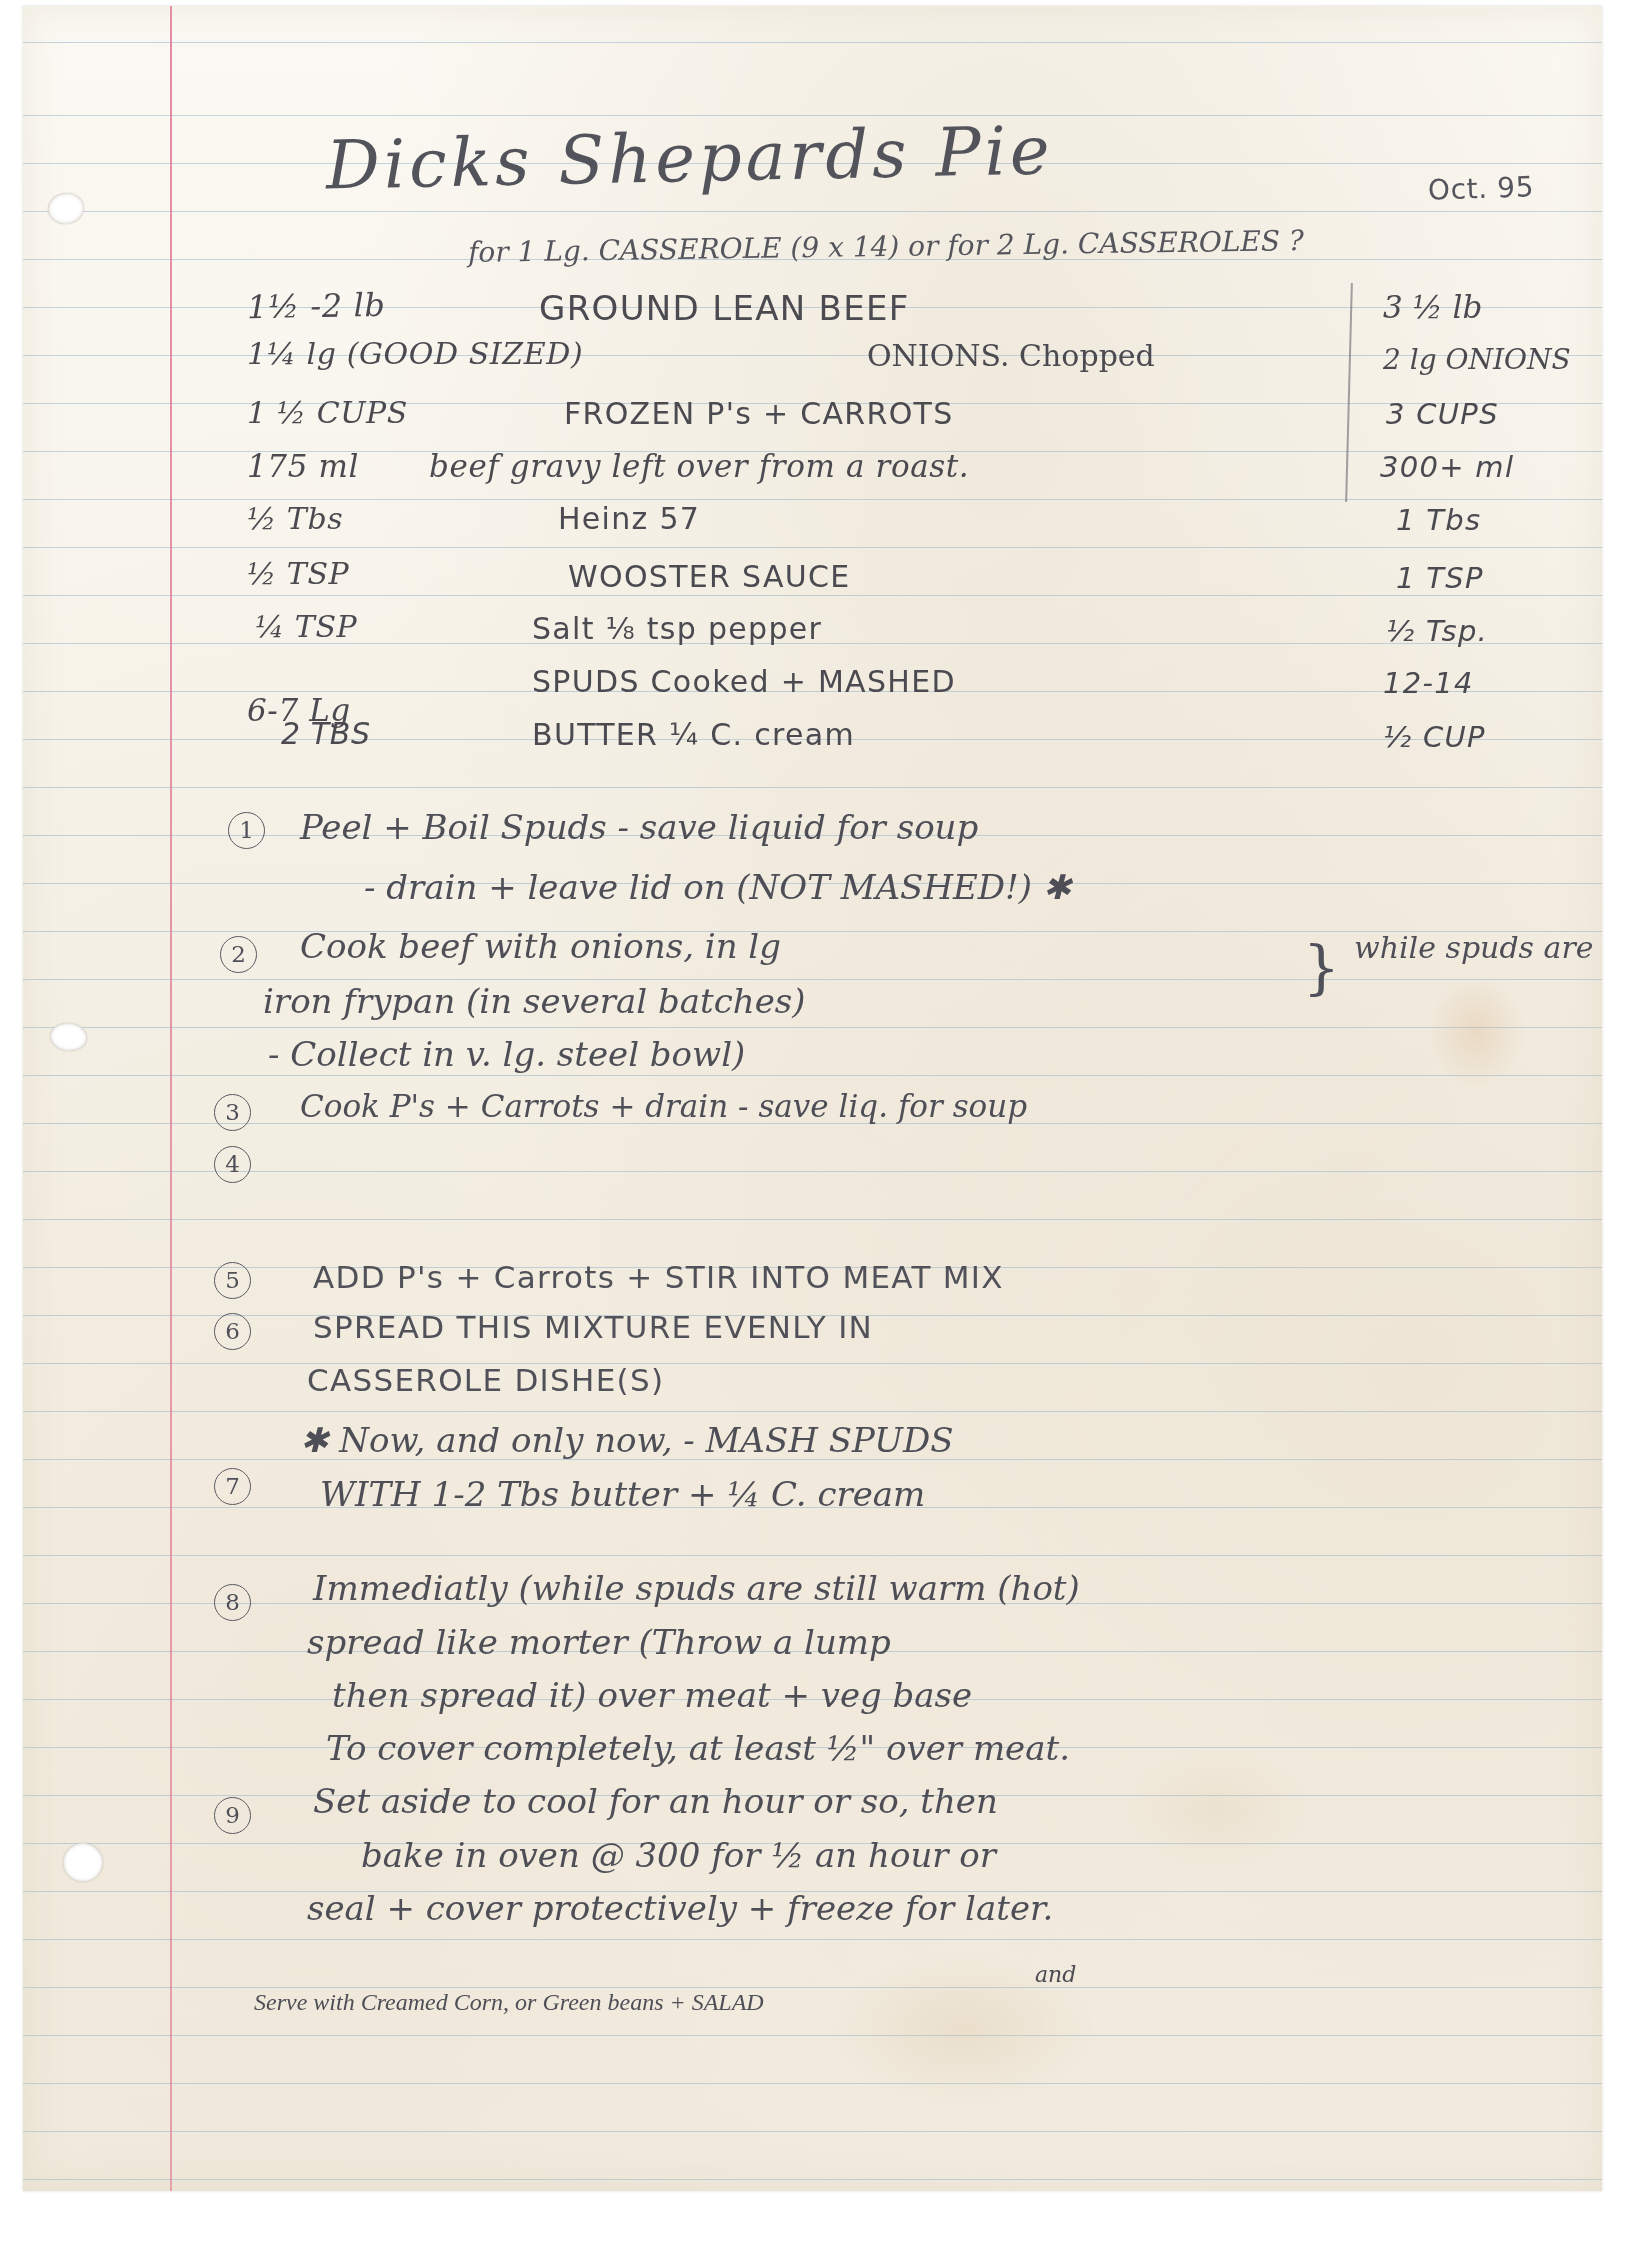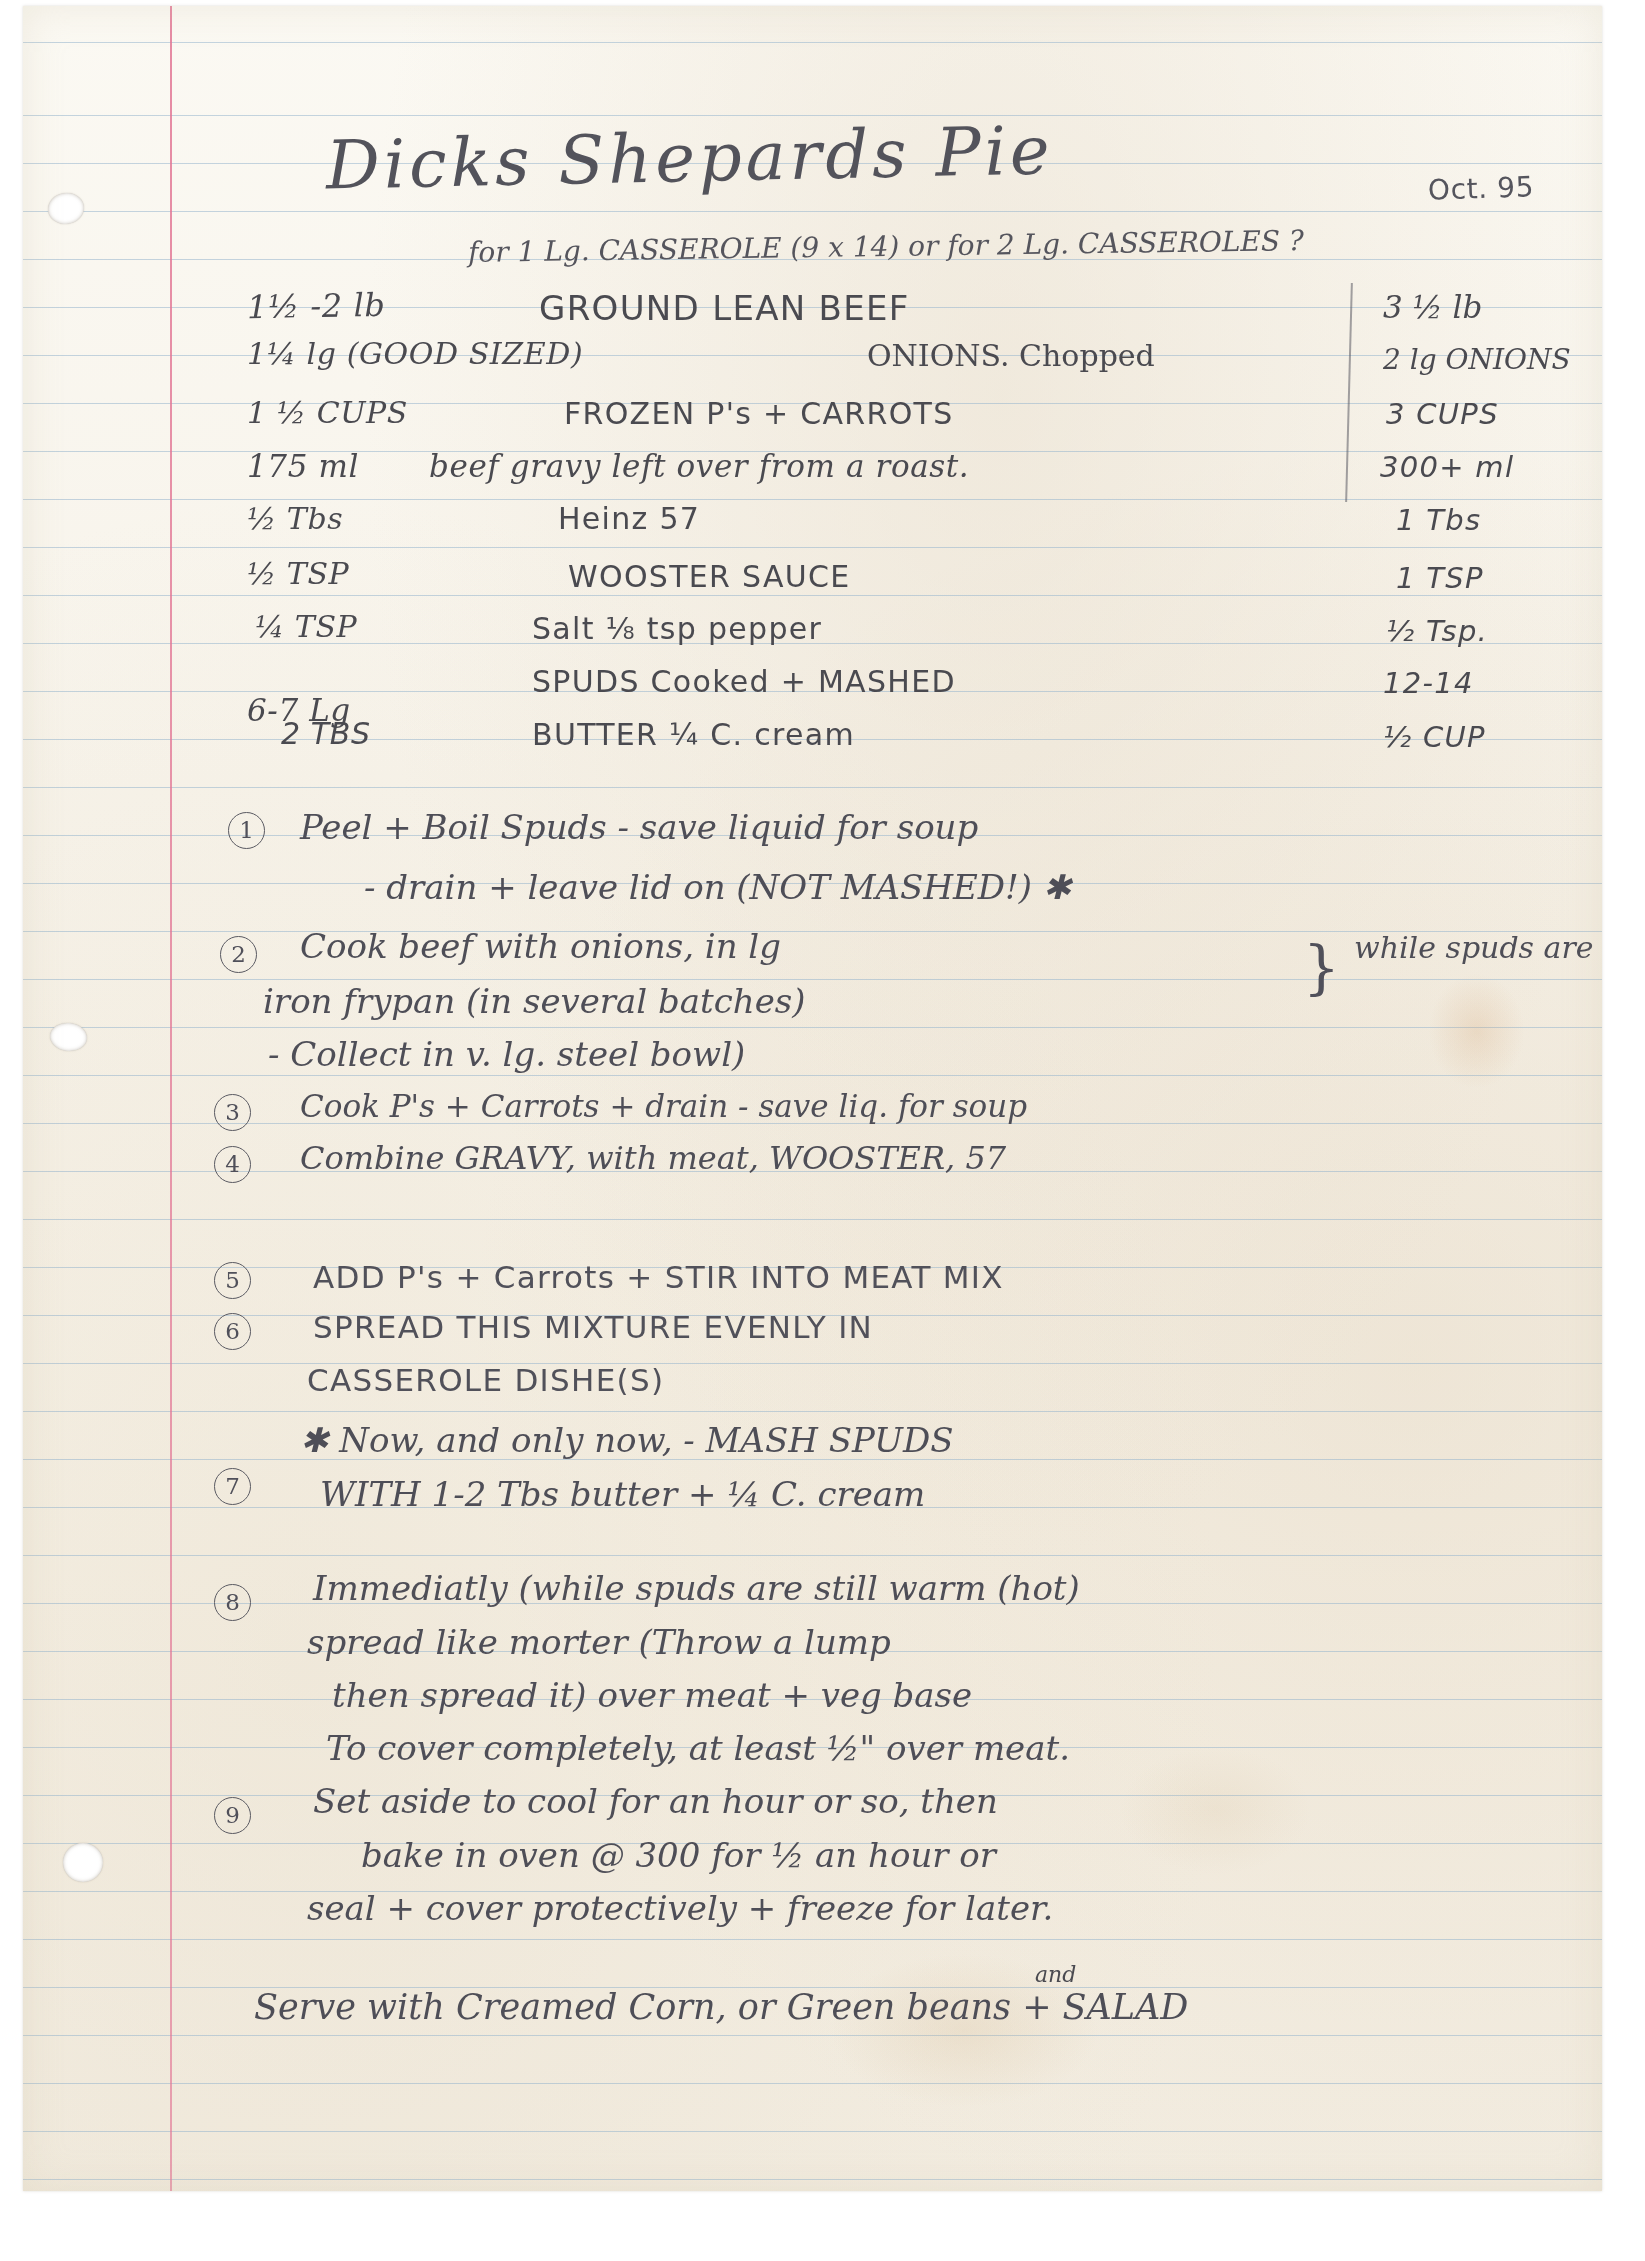--- a/index.html
+++ b/index.html
@@ -253,21 +253,20 @@
   <div class="ink step-text" style="left:277px; top:923px;">Cook beef with onions, in lg</div>
   <div class="ink step-text" style="left:240px; top:978px;">iron frypan (in several batches)</div>
   <div class="ink step-text" style="left:245px; top:1031px;">- Collect in v. lg. steel bowl)</div>
   <div class="brace" style="left:1280px; top:928px;">}</div>
   <div class="ink step-text" style="left:1331px; top:927px; font-size:30px;">while spuds are cooking.</div>
 
   <div class="step-num" style="left:191px; top:1088px;">3</div>
   <div class="ink step-text" style="left:277px; top:1085px; font-size:31px;">Cook P's + Carrots + drain - save liq. for soup</div>
 
   <div class="step-num" style="left:191px; top:1140px;">4</div>
-  <div class="ink step-text" style="left:277px; top:1136px; font-size:32px;">Combine GRAVY, with meat, WOOSTER, 57</div>
 
   <div class="step-num" style="left:191px; top:1256px;">5</div>
   <div class="ink step-text-print" style="left:290px; top:1256px;">ADD P's + Carrots + STIR INTO MEAT MIX</div>
 
   <div class="step-num" style="left:191px; top:1307px;">6</div>
   <div class="ink step-text-print" style="left:290px; top:1306px;">SPREAD THIS MIXTURE EVENLY IN</div>
   <div class="ink step-text-print faint" style="left:284px; top:1359px;">CASSEROLE DISHE(S)</div>
 
   <div class="step-num" style="left:191px; top:1462px;">7</div>
   <div class="ink step-text" style="left:277px; top:1417px;">✱ Now, and only now, - MASH SPUDS</div>
@@ -277,16 +276,16 @@
   <div class="ink step-text" style="left:290px; top:1565px;">Immediatly (while spuds are still warm (hot)</div>
   <div class="ink step-text" style="left:284px; top:1619px;">spread like morter (Throw a lump</div>
   <div class="ink step-text" style="left:309px; top:1672px;">then spread it) over meat + veg base</div>
   <div class="ink step-text" style="left:303px; top:1725px;">To cover completely, at least ½" over meat.</div>
 
   <div class="step-num" style="left:191px; top:1791px;">9</div>
   <div class="ink step-text" style="left:290px; top:1778px;">Set aside to cool for an hour or so, then</div>
   <div class="ink step-text" style="left:290px; top:1832px;margin-left:48px;">bake in oven @ 300 for ½ an hour   or</div>
   <div class="ink step-text" style="left:284px; top:1885px;">seal + cover protectively + freeze for later.</div>
 
-  <div class="ink step-text" style="left:231px; top:1984px; font-size:35px;">Serve with Creamed Corn, or Green beans + SALAD</div>
+  <div class="ink step-text" style="left:231px; top:1984px; font-size:24px;font-family:Liberation Serif, serif;">Serve with Creamed Corn, or Green beans + SALAD</div>
   <div class="ink" style="left:1012px; top:1958px; font-size:22px; font-style:italic;">and</div>
 </div>
 
 
 </body></html>

